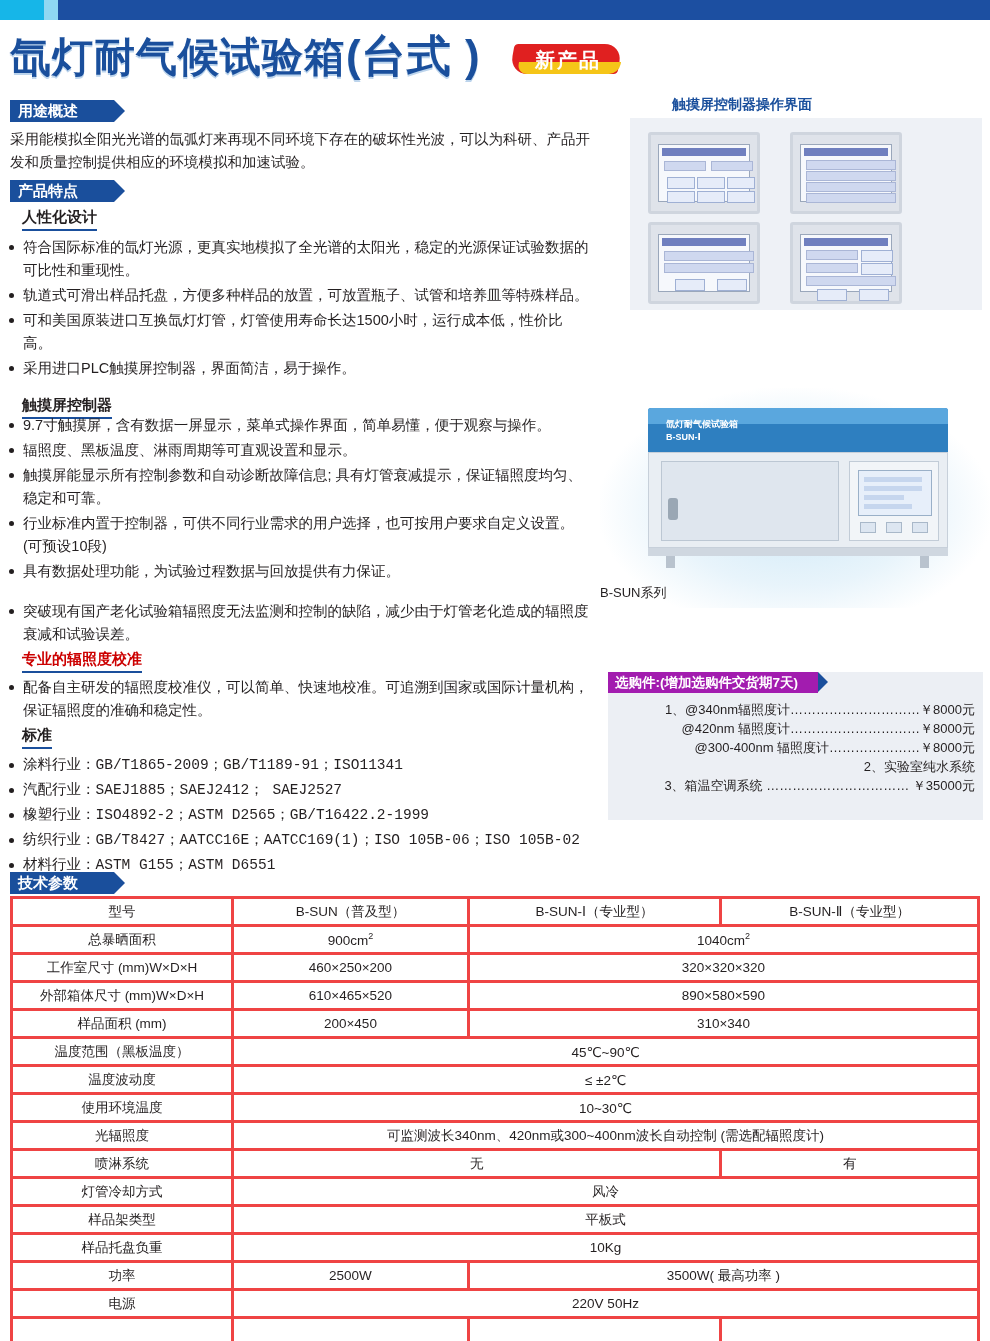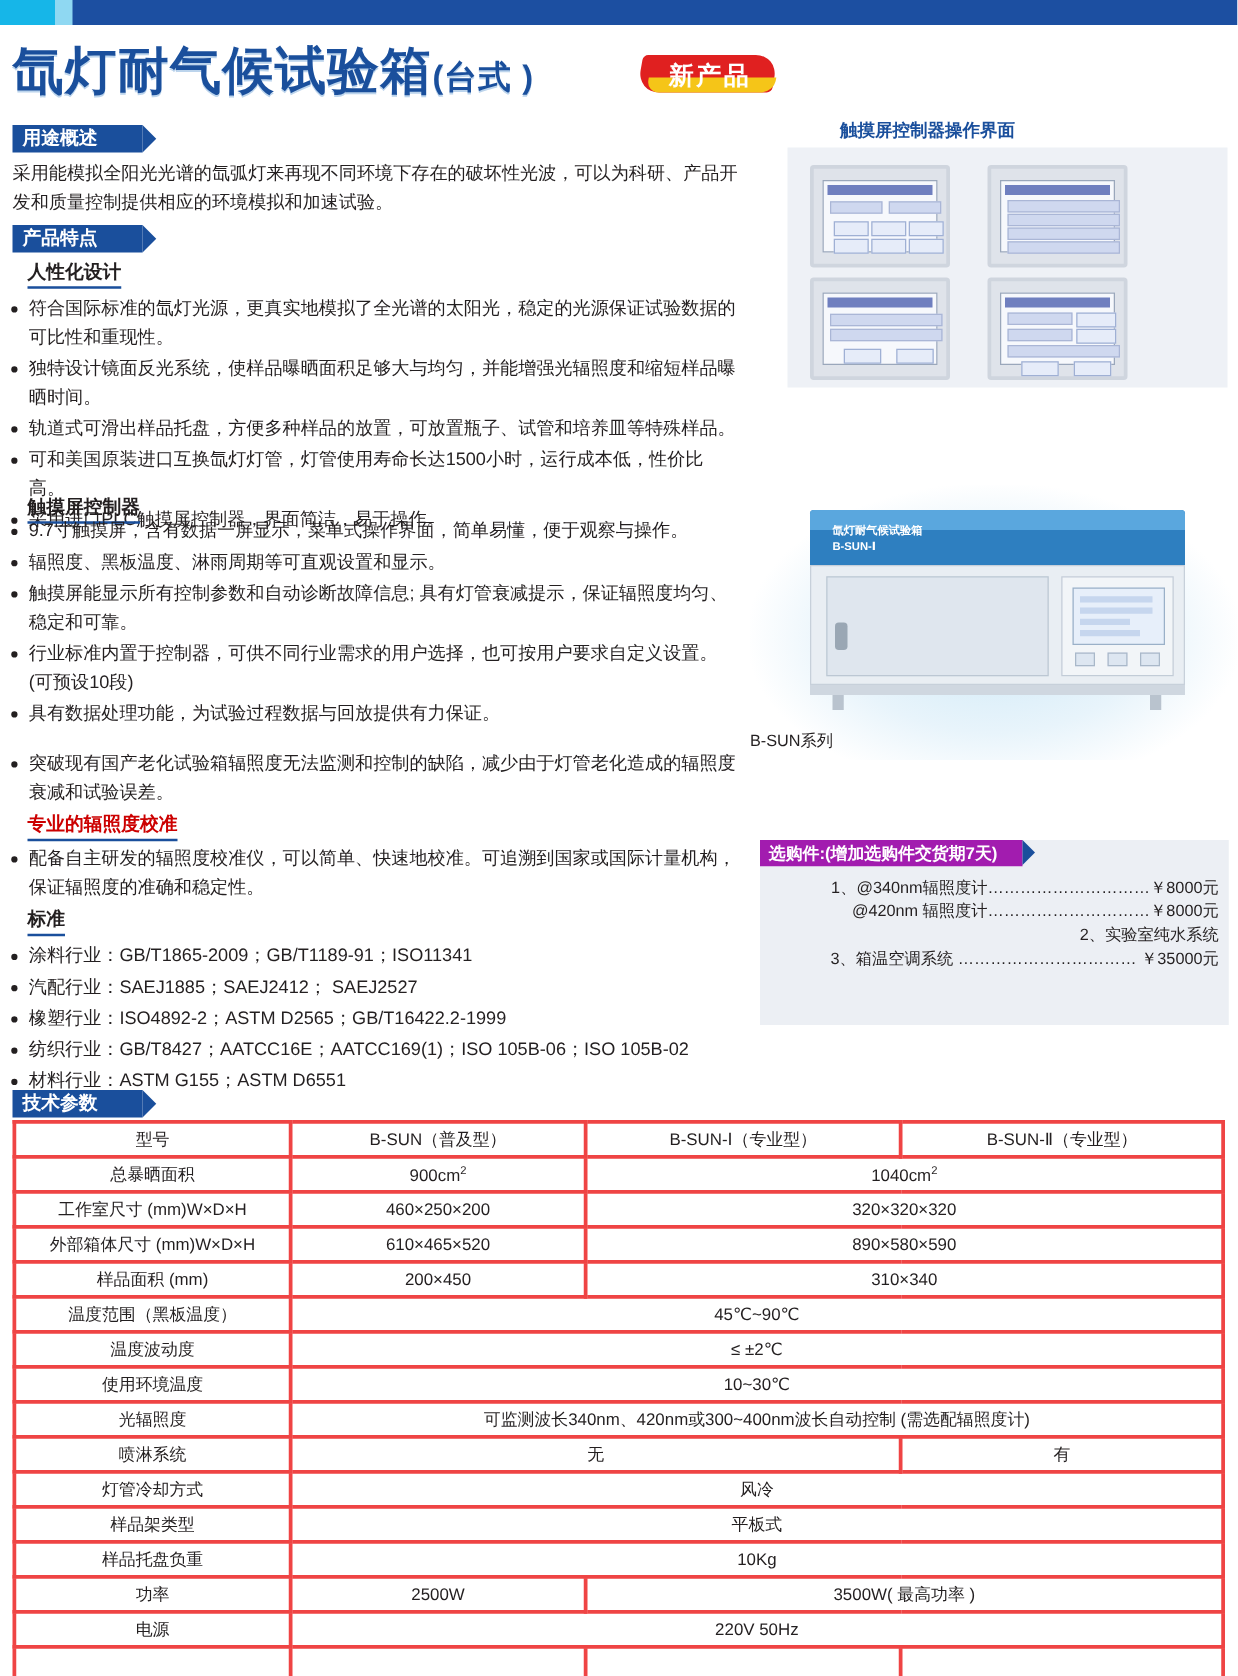--- a/index.html
+++ b/index.html
@@ -15,21 +15,21 @@
   .top-bar .accent{position:absolute;left:0;top:0;width:44px;height:20px;background:#16b6e8;}
   .top-bar .accent2{position:absolute;left:44px;top:0;width:14px;height:20px;background:#8fd8f2;}
 
   .title-wrap{position:absolute;left:10px;top:30px;width:700px;height:58px;}
   .main-title{
     font-size:41px;font-weight:bold;letter-spacing:1px;color:#1a4f9c;
     -webkit-text-stroke:0px;
     text-shadow:0 2px 0 #bcd4ec;
     line-height:52px;white-space:nowrap;
   }
-  .main-title .sub{font-size:26px;}
+  .main-title .sub{font-size:44px;}
   .new-badge{
     position:absolute;left:512px;top:38px;width:108px;height:40px;
   }
   .new-badge .swoosh{
     position:absolute;left:0;top:6px;width:108px;height:30px;
     background:#e02020;border-radius:4px 18px 4px 18px;transform:skewX(-10deg);
   }
   .new-badge .swoosh2{
     position:absolute;left:6px;top:24px;width:102px;height:12px;
     background:#f5c518;border-radius:0 0 10px 10px;transform:skewX(-10deg);
@@ -149,21 +149,20 @@
   <div class="ribbon" style="left:10px;top:100px;width:104px;">用途概述</div>
   <div class="body-text" style="position:absolute;left:10px;top:128px;width:580px;">采用能模拟全阳光光谱的氙弧灯来再现不同环境下存在的破坏性光波，可以为科研、产品开发和质量控制提供相应的环境模拟和加速试验。</div>
 
   <div class="ribbon" style="left:10px;top:180px;width:104px;">产品特点</div>
 
   <div style="position:absolute;left:22px;top:208px;">
     <span class="sub-head">人性化设计</span>
   </div>
   <ul class="blist" style="position:absolute;left:8px;top:236px;width:582px;">
     <li>符合国际标准的氙灯光源，更真实地模拟了全光谱的太阳光，稳定的光源保证试验数据的可比性和重现性。</li>
-    <li>独特设计镜面反光系统，使样品曝晒面积足够大与均匀，并能增强光辐照度和缩短样品曝晒时间。</li>
     <li>轨道式可滑出样品托盘，方便多种样品的放置，可放置瓶子、试管和培养皿等特殊样品。</li>
     <li>可和美国原装进口互换氙灯灯管，灯管使用寿命长达1500小时，运行成本低，性价比高。</li>
     <li>采用进口PLC触摸屏控制器，界面简洁，易于操作。</li>
   </ul>
 
   <div style="position:absolute;left:22px;top:396px;">
     <span class="sub-head">触摸屏控制器</span>
   </div>
   <ul class="blist" style="position:absolute;left:8px;top:414px;width:582px;">
     <li>9.7寸触摸屏，含有数据一屏显示，菜单式操作界面，简单易懂，便于观察与操作。</li>
@@ -180,21 +179,21 @@
   <div style="position:absolute;left:22px;top:650px;">
     <span class="sub-head red">专业的辐照度校准</span>
   </div>
   <ul class="blist" style="position:absolute;left:8px;top:676px;width:582px;">
     <li>配备自主研发的辐照度校准仪，可以简单、快速地校准。可追溯到国家或国际计量机构，保证辐照度的准确和稳定性。</li>
   </ul>
 
   <div style="position:absolute;left:22px;top:726px;">
     <span class="sub-head">标准</span>
   </div>
-  <ul class="blist" style="position:absolute;left:8px;top:754px;width:582px;">
+  <ul class="blist" style="position:absolute;left:8px;top:754px;width:582px;font-family:Liberation Mono, monospace;">
     <li>涂料行业：GB/T1865-2009；GB/T1189-91；ISO11341</li>
     <li>汽配行业：SAEJ1885；SAEJ2412； SAEJ2527</li>
     <li>橡塑行业：ISO4892-2；ASTM D2565；GB/T16422.2-1999</li>
     <li>纺织行业：GB/T8427；AATCC16E；AATCC169(1)；ISO 105B-06；ISO 105B-02</li>
     <li>材料行业：ASTM G155；ASTM D6551</li>
   </ul>
 
   <div class="hmi-title">触摸屏控制器操作界面</div>
   <div class="hmi-bg"></div>
 
@@ -276,20 +275,21 @@
       <div class="m-leg" style="left:272px;"></div>
     </div>
     <div class="photo-cap">B-SUN系列</div>
   </div>
 
   <div class="optbox">
     <div class="opt-head">选购件:(增加选购件交货期7天)</div>
     <div class="opt-list">
       <div class="ln">1、@340nm辐照度计…………………………￥8000元</div>
       <div class="ln">     @420nm 辐照度计…………………………￥8000元</div>
+      <div class="ln">     @300-400nm 辐照度计…………………￥8000元</div>
       <div class="ln">2、实验室纯水系统</div>
       <div class="ln">3、箱温空调系统 …………………………… ￥35000元</div>
     </div>
   </div>
 
   <div class="ribbon tech-ribbon">技术参数</div>
 
   <table class="spec">
     <tbody>
       <tr>

